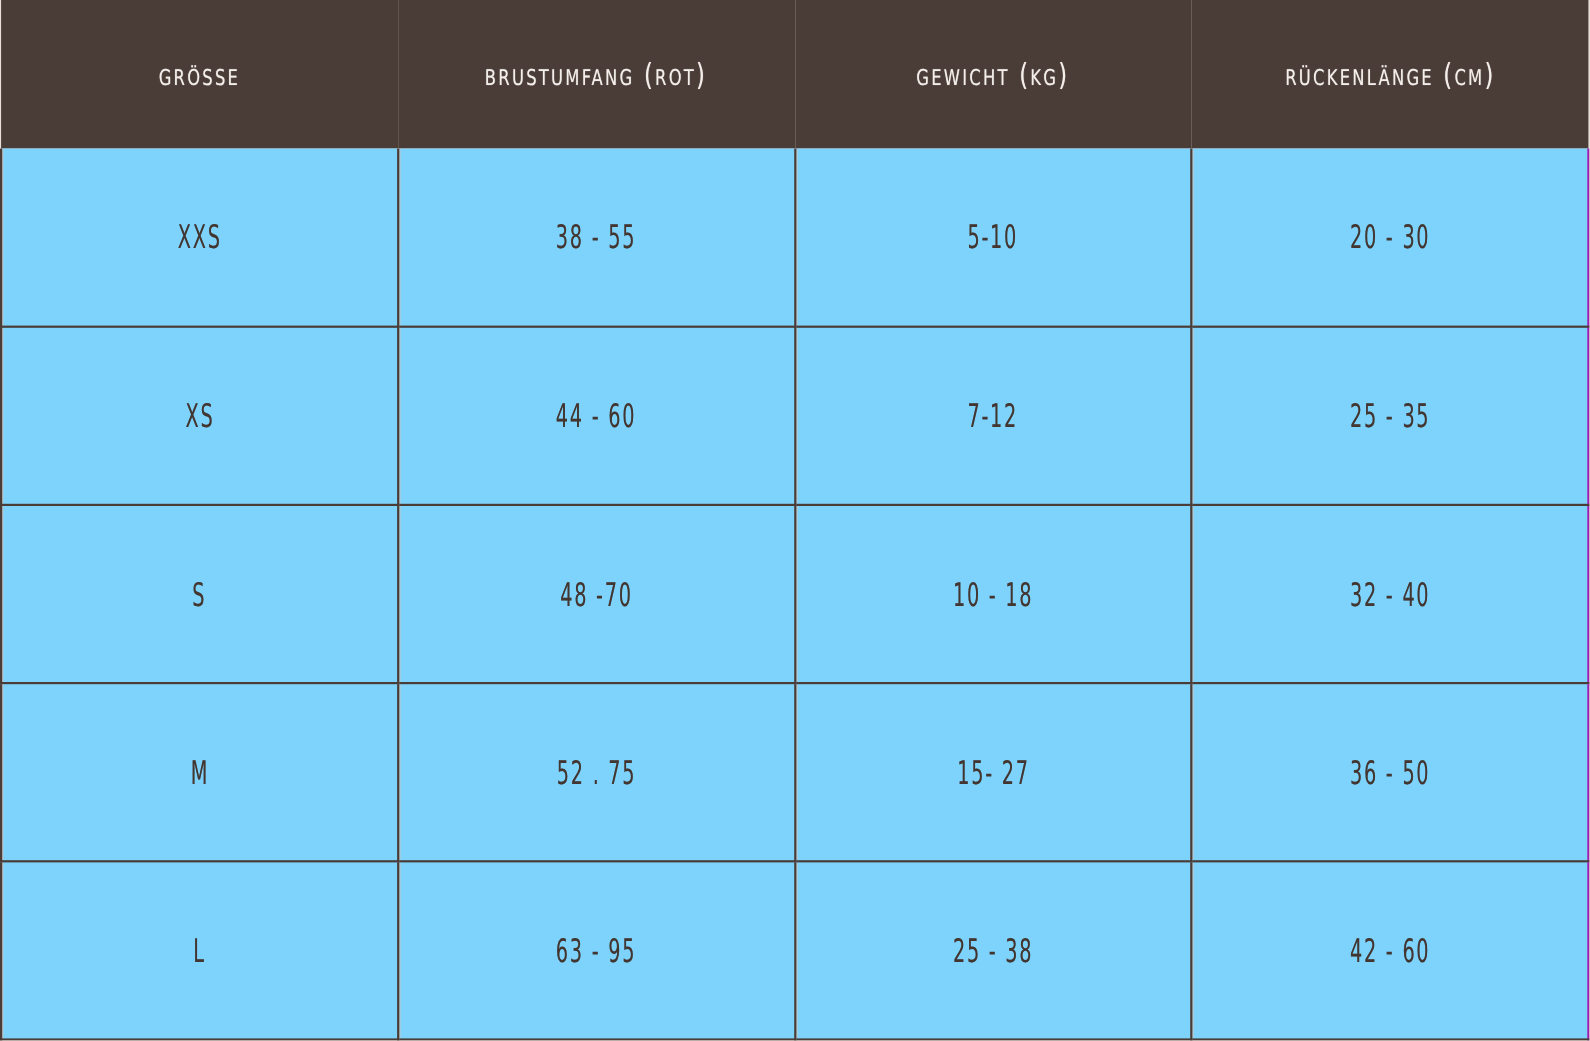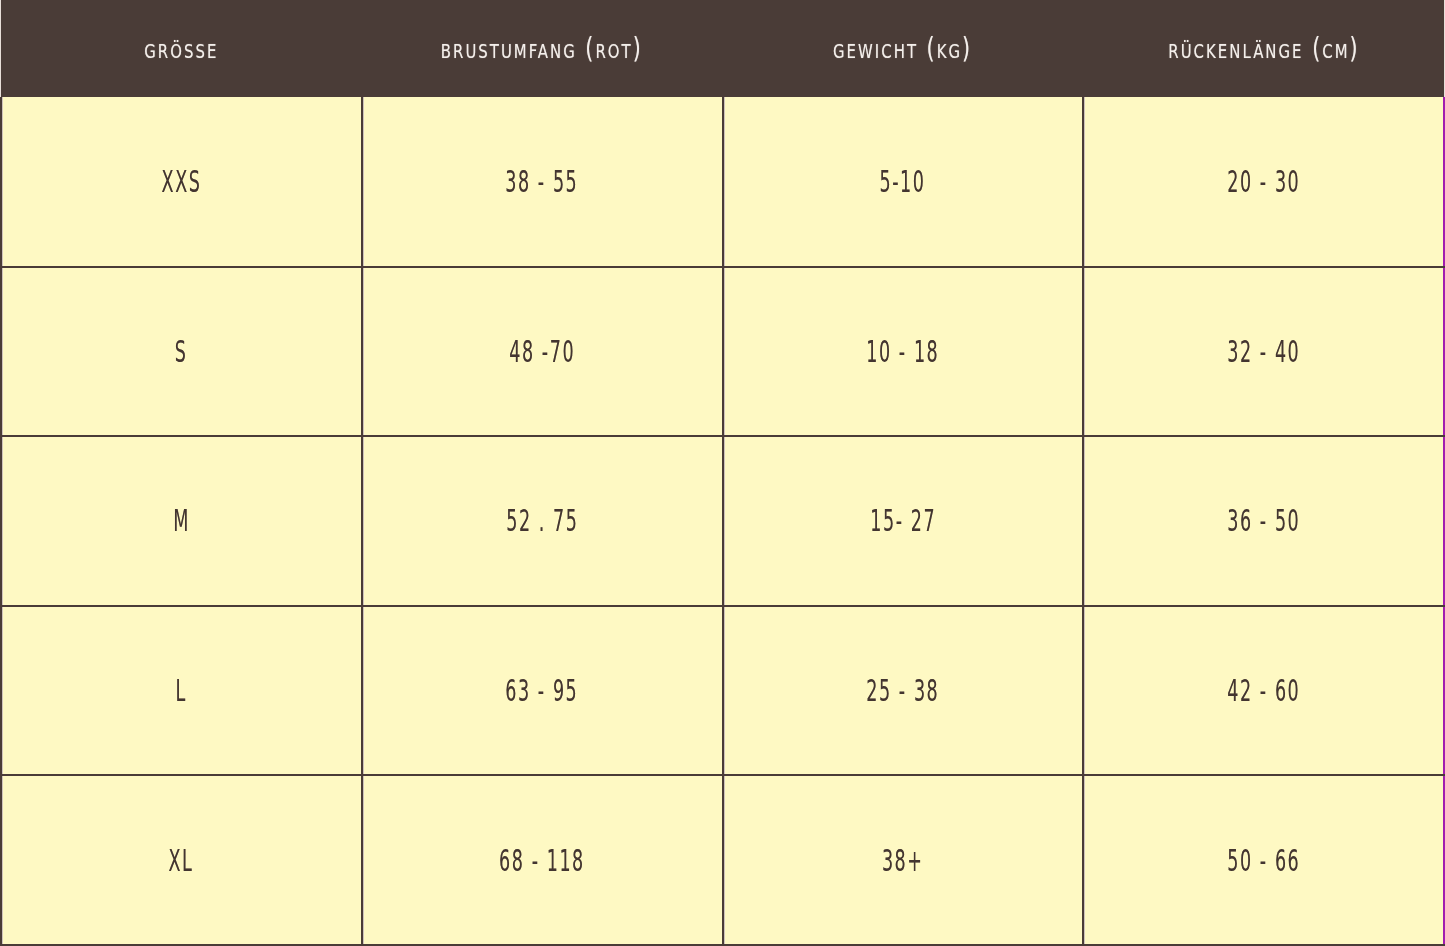--- a/index.html
+++ b/index.html
@@ -17,21 +17,21 @@
   .size-table {
     width: 1445px;
     height: 946px;
     border-collapse: collapse;
     table-layout: fixed;
   }
 
   
   .size-table thead tr {
     background: #4a3c37;
-    height: 97px;
+    height: 135px;
   }
   .size-table thead th {
     color: #f4efeb;
     font-weight: normal;
     font-size: 25px;
     letter-spacing: 2.2px;
     font-variant: small-caps;
     text-transform: lowercase;
     font-stretch: condensed;
     text-align: center;
@@ -40,21 +40,21 @@
     border: none;
     text-shadow: 0 0 1px rgba(244,239,235,0.55);
   }
   .size-table thead th .hdr {
     display: inline-block;
     transform: scaleX(0.92) scaleY(1.1);
   }
 
   
   .size-table tbody tr {
-    background: #fef9c3;
+    background: #7dd3fc;
     height: 110px;
   }
   .size-table tbody td {
     text-align: center;
     vertical-align: middle;
     color: #433530;
     font-size: 25px;
     letter-spacing: 2px;
     padding: 0;
     border-right: 2px solid #4a3c37;
@@ -95,37 +95,37 @@
     </tr>
   </thead>
   <tbody>
     <tr>
       <td><span class="cellval">XXS</span></td>
       <td><span class="cellval">38  - 55</span></td>
       <td><span class="cellval">5-10</span></td>
       <td><span class="cellval">20 - 30</span></td>
     </tr>
     <tr>
+      <td><span class="cellval">XS</span></td>
+      <td><span class="cellval">44 - 60</span></td>
+      <td><span class="cellval">7-12</span></td>
+      <td><span class="cellval">25 - 35</span></td>
+    </tr>
+    <tr>
       <td><span class="cellval">S</span></td>
       <td><span class="cellval">48  -70</span></td>
       <td><span class="cellval">10 - 18</span></td>
       <td><span class="cellval">32 - 40</span></td>
     </tr>
     <tr>
       <td><span class="cellval">M</span></td>
       <td><span class="cellval">52 . 75</span></td>
       <td><span class="cellval">15- 27</span></td>
       <td><span class="cellval">36 - 50</span></td>
     </tr>
     <tr>
       <td><span class="cellval">L</span></td>
       <td><span class="cellval">63 - 95</span></td>
       <td><span class="cellval">25 - 38</span></td>
       <td><span class="cellval">42 - 60</span></td>
     </tr>
-    <tr>
-      <td><span class="cellval">XL</span></td>
-      <td><span class="cellval">68 - 118</span></td>
-      <td><span class="cellval">38+</span></td>
-      <td><span class="cellval">50 - 66</span></td>
-    </tr>
   </tbody>
 </table>
 
 </body></html>

